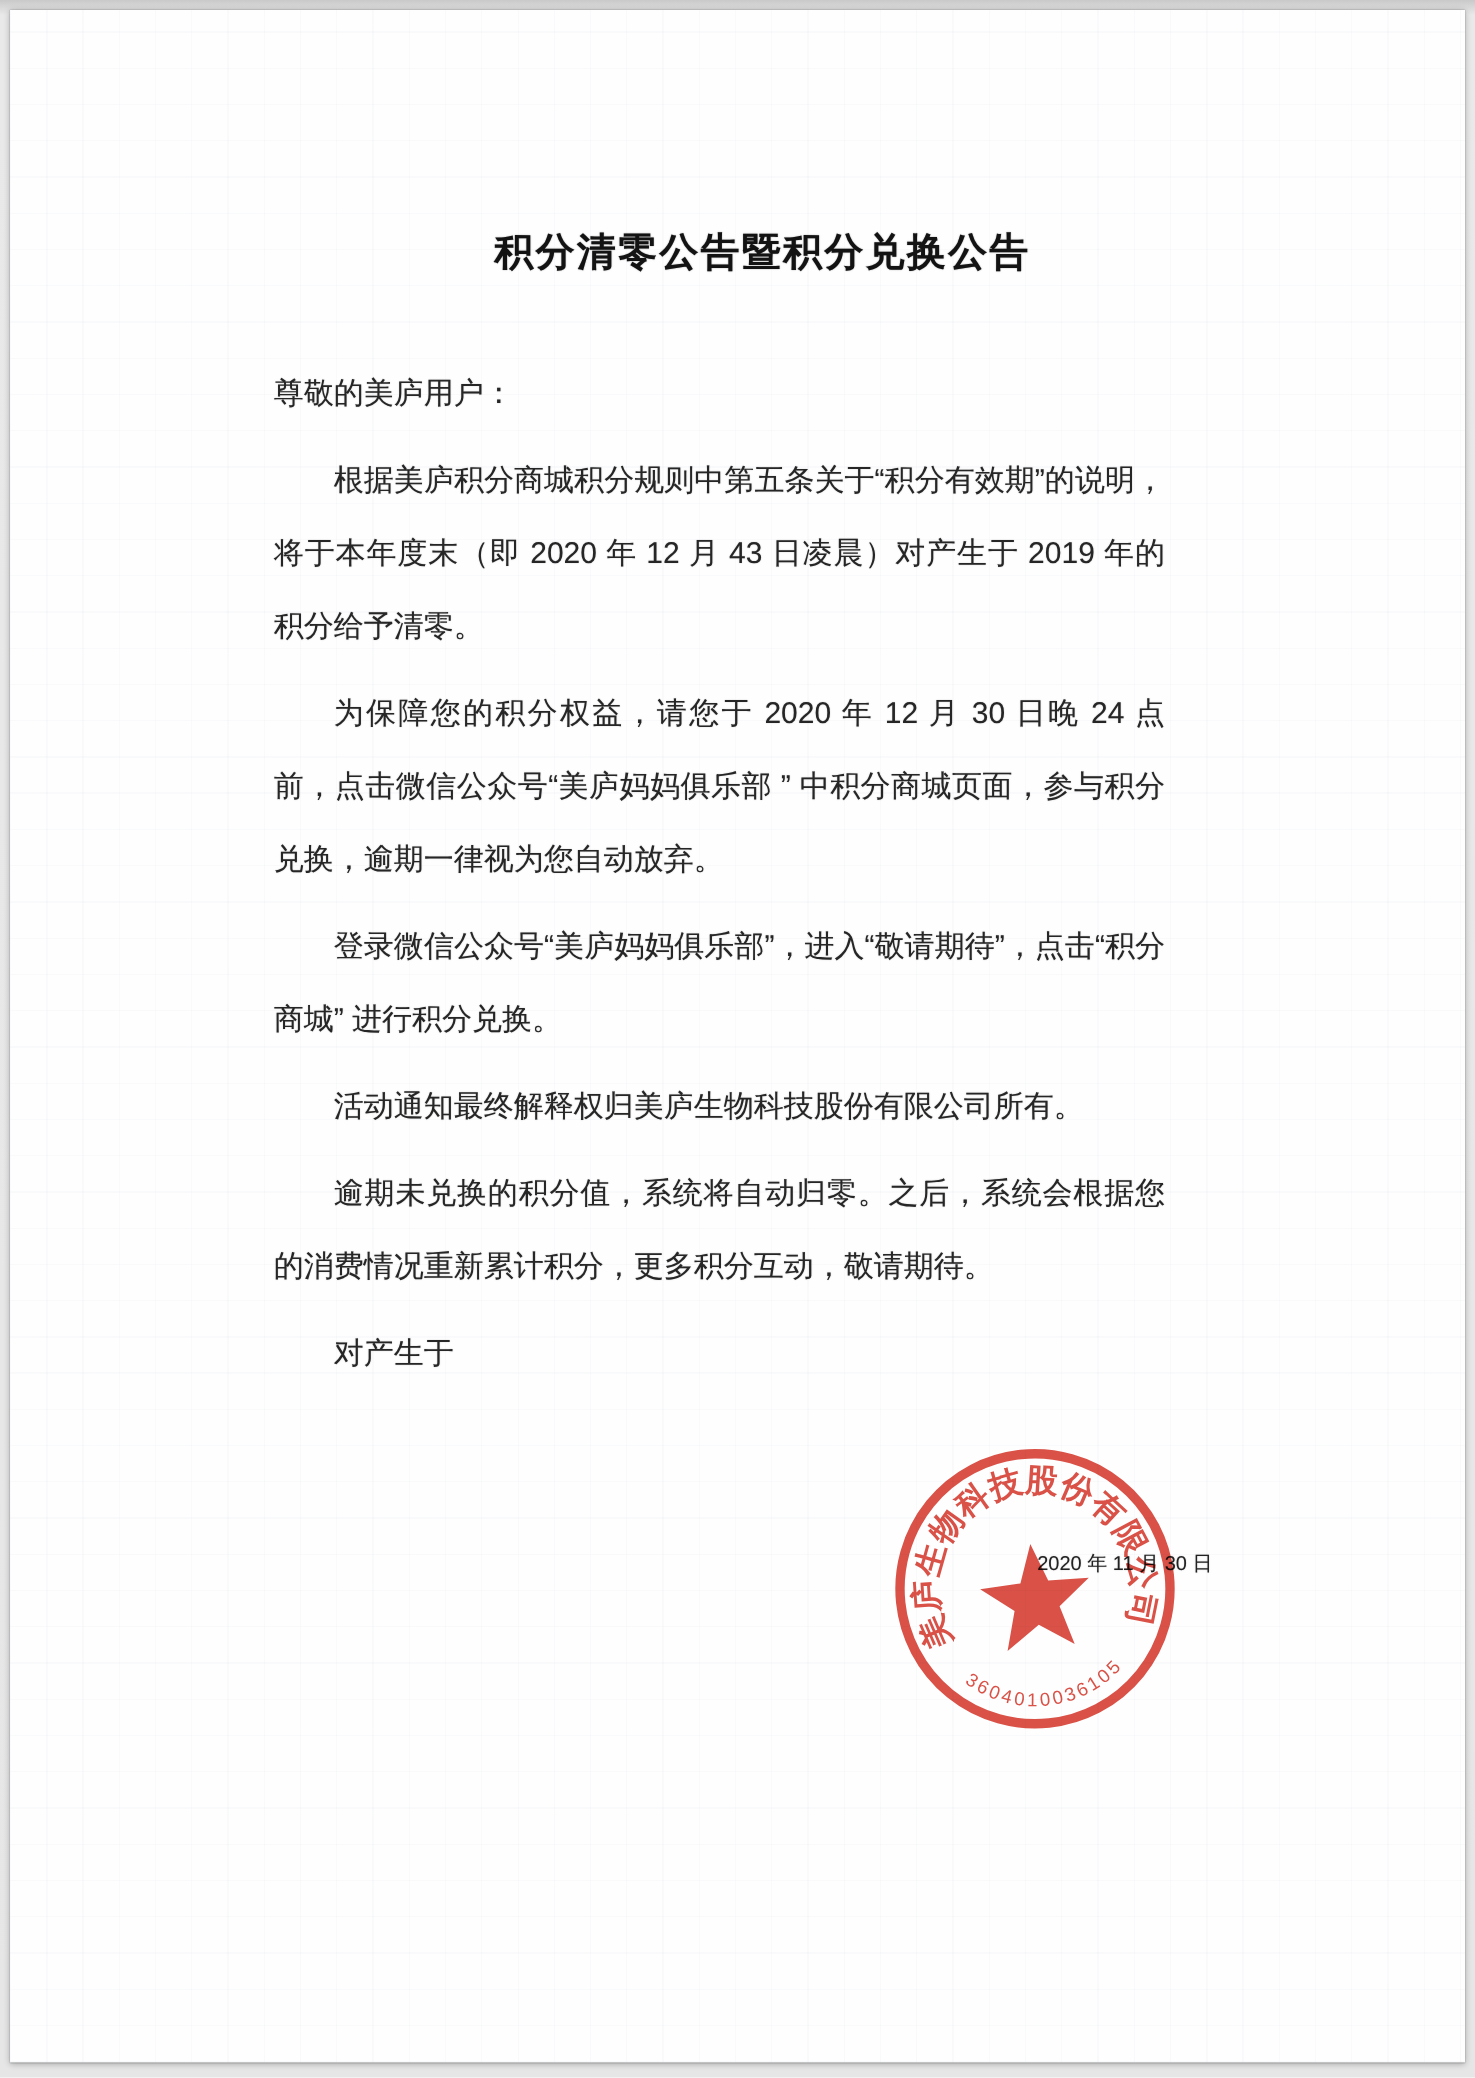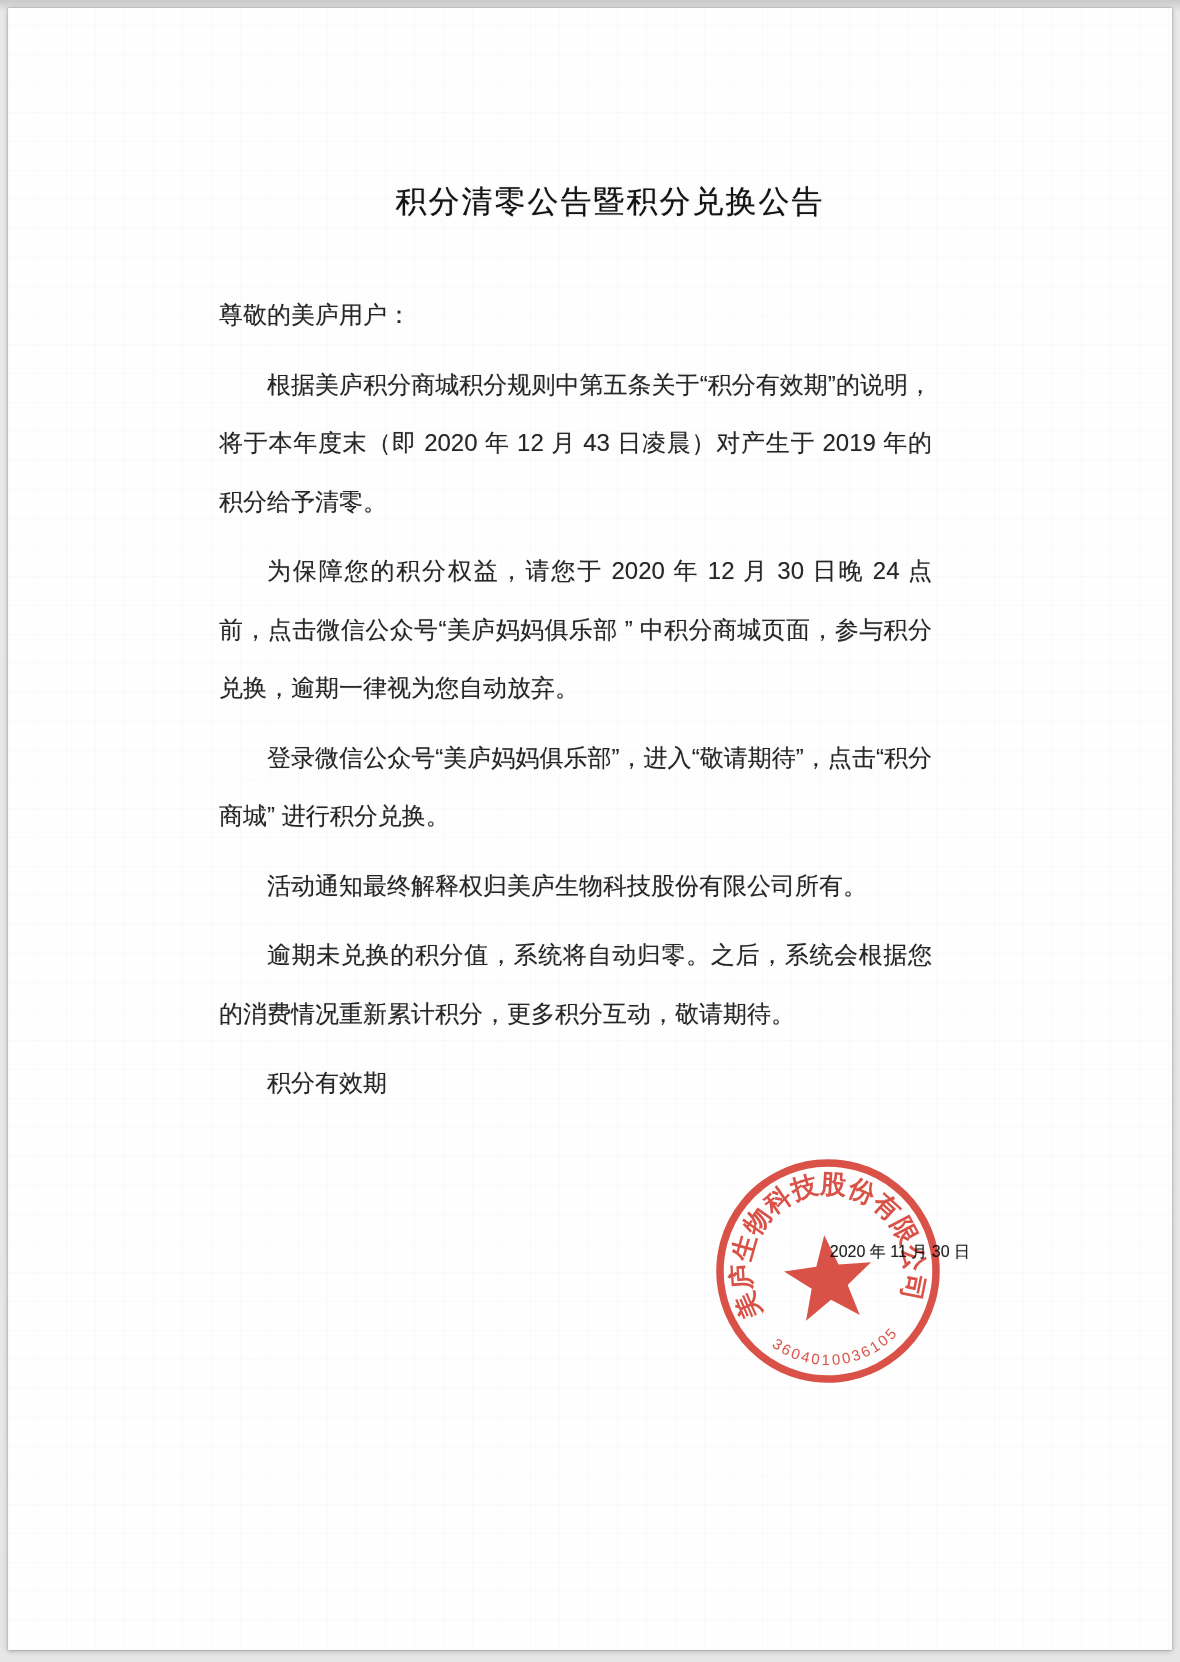--- a/index.html
+++ b/index.html
@@ -18,21 +18,21 @@
     background-image:
       repeating-linear-gradient(0deg,  rgba(160,170,195,0.05) 0 1px, transparent 1px 29px),
       repeating-linear-gradient(90deg, rgba(160,170,195,0.05) 0 1px, transparent 1px 29px);
     box-shadow: 0 1px 5px rgba(0,0,0,0.28), 0 0 1px rgba(0,0,0,0.35);
   }
   h1.doc-title {
     margin: 171px 0 0 0;
     text-align: center;
     font-size: 31px;
     line-height: 46px;
-    font-weight: 400;
+    font-weight: 700;
     letter-spacing: 2px;
     color: #131313;
     text-shadow: 0 0 1px rgba(20,20,20,0.55);
     padding-left: 40px;
   }
   .content {
     margin: 61px 229px 0 200px;
     font-size: 24px;
     line-height: 58.5px;
     color: #262626;
@@ -76,21 +76,21 @@
 
   <h1 class="doc-title">积分清零公告暨积分兑换公告</h1>
 
   <div class="content">
     <p class="plain">尊敬的美庐用户：</p>
     <p class="indent">根据美庐积分商城积分规则中第五条关于“积分有效期”的说明，将于本年度末（即 2020 年 12 月 43 日凌晨）对产生于 2019 年的积分给予清零。</p>
     <p class="indent">为保障您的积分权益，请您于 2020 年 12 月 30 日晚 24 点前，点击微信公众号“美庐妈妈俱乐部 ” 中积分商城页面，参与积分兑换，逾期一律视为您自动放弃。</p>
     <p class="indent">登录微信公众号“美庐妈妈俱乐部”，进入“敬请期待”，点击“积分商城” 进行积分兑换。</p>
     <p class="indent">活动通知最终解释权归美庐生物科技股份有限公司所有。</p>
     <p class="indent">逾期未兑换的积分值，系统将自动归零。之后，系统会根据您的消费情况重新累计积分，更多积分互动，敬请期待。</p>
-    <p class="indent">积分有效期</p>
+    <p class="indent">对产生于</p>
   </div>
 
   <div class="date-line">2020 年 11 月 30 日</div>
 
   <svg class="stamp" viewBox="0 0 240 240" xmlns="http://www.w3.org/2000/svg">
     <circle class="ring" cx="120" cy="120" r="108"></circle>
     <path id="seal-arc-top" class="guide" d="M 49.3 153 A 78 78 0 1 1 190.7 153"></path>
     <path id="seal-arc-bottom" class="guide" d="M 43 173.9 A 94 94 0 0 0 197 173.9"></path>
     <text class="seal-company">
       <textPath href="#seal-arc-top" startOffset="50%" text-anchor="middle">美庐生物科技股份有限公司</textPath>

